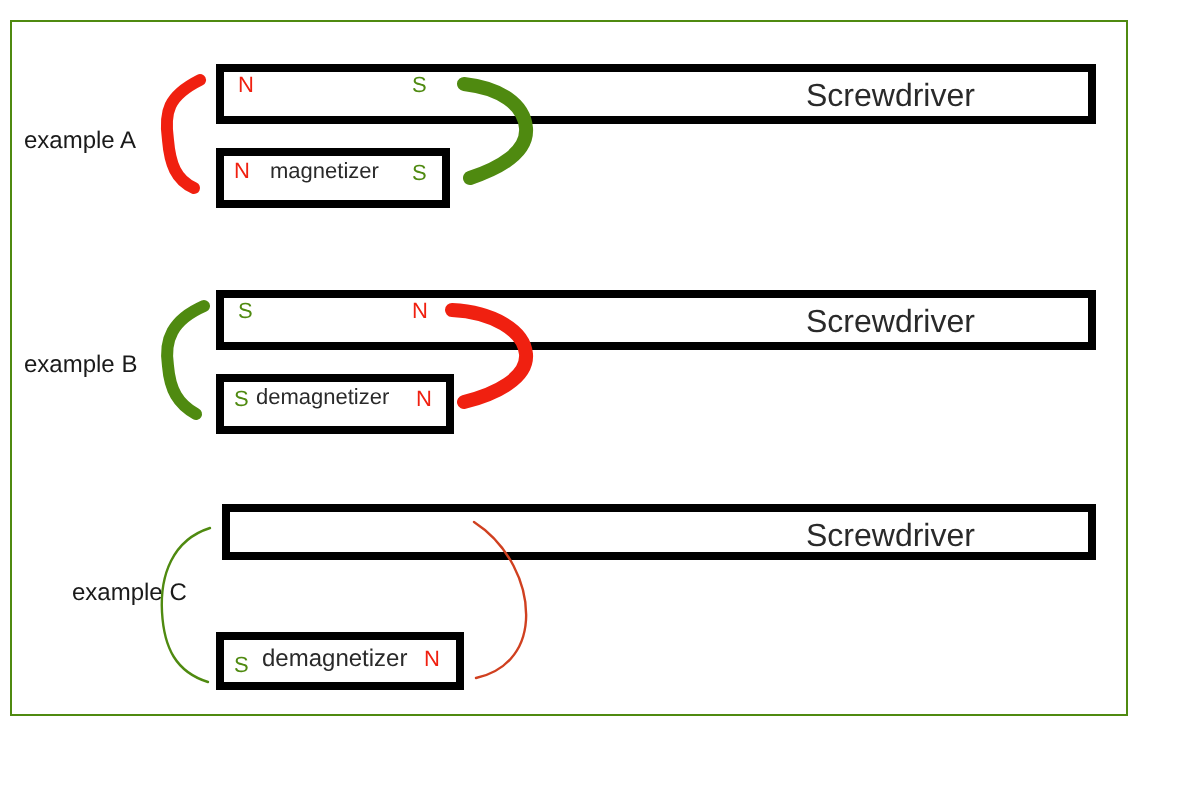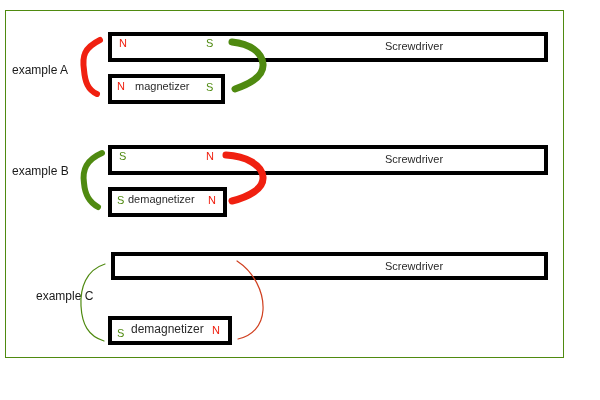--- a/index.html
+++ b/index.html
@@ -58,24 +58,25 @@
   .devname {
     position: absolute;
     font-size: 11px;
     color: #2a2a2a;
     line-height: 1;
     white-space: nowrap;
   }
   .devname.big { font-size: 12px; }
   .barlabel {
     position: absolute;
-    font-size: 11px;
+    font-size: 16px;
     color: #2a2a2a;
     line-height: 1;
     white-space: nowrap;
+    margin-left: 18px;
   }
   svg.arcs {
     position: absolute;
     left: 0;
     top: 0;
     width: 600px;
     height: 400px;
     pointer-events: none;
   }
 </style>
@@ -91,21 +92,21 @@
   <div class="bar" style="left:108px; top:32px; width:440px; height:30px;"></div>
   <div class="pole n" style="left:119px; top:38px;">N</div>
   <div class="pole s" style="left:206px; top:38px;">S</div>
   <div class="barlabel" style="left:385px; top:41px;">Screwdriver</div>
 
   <div class="bar" style="left:108px; top:74px; width:117px; height:30px;"></div>
   <div class="pole n" style="left:117px; top:81px;">N</div>
   <div class="devname" style="left:135px; top:81px;">magnetizer</div>
   <div class="pole s" style="left:206px; top:82px;">S</div>
 
-  <div class="ex-label" style="left:12px; top:165px;">example B</div>
+  <div class="ex-label" style="left:12px; top:176px;">example B</div>
 
   <div class="bar" style="left:108px; top:145px; width:440px; height:30px;"></div>
   <div class="pole s" style="left:119px; top:151px;">S</div>
   <div class="pole n" style="left:206px; top:151px;">N</div>
   <div class="barlabel" style="left:385px; top:154px;">Screwdriver</div>
 
   <div class="bar" style="left:108px; top:187px; width:119px; height:30px;"></div>
   <div class="pole s" style="left:117px; top:195px;">S</div>
   <div class="devname" style="left:128px; top:194px;">demagnetizer</div>
   <div class="pole n" style="left:208px; top:195px;">N</div>

